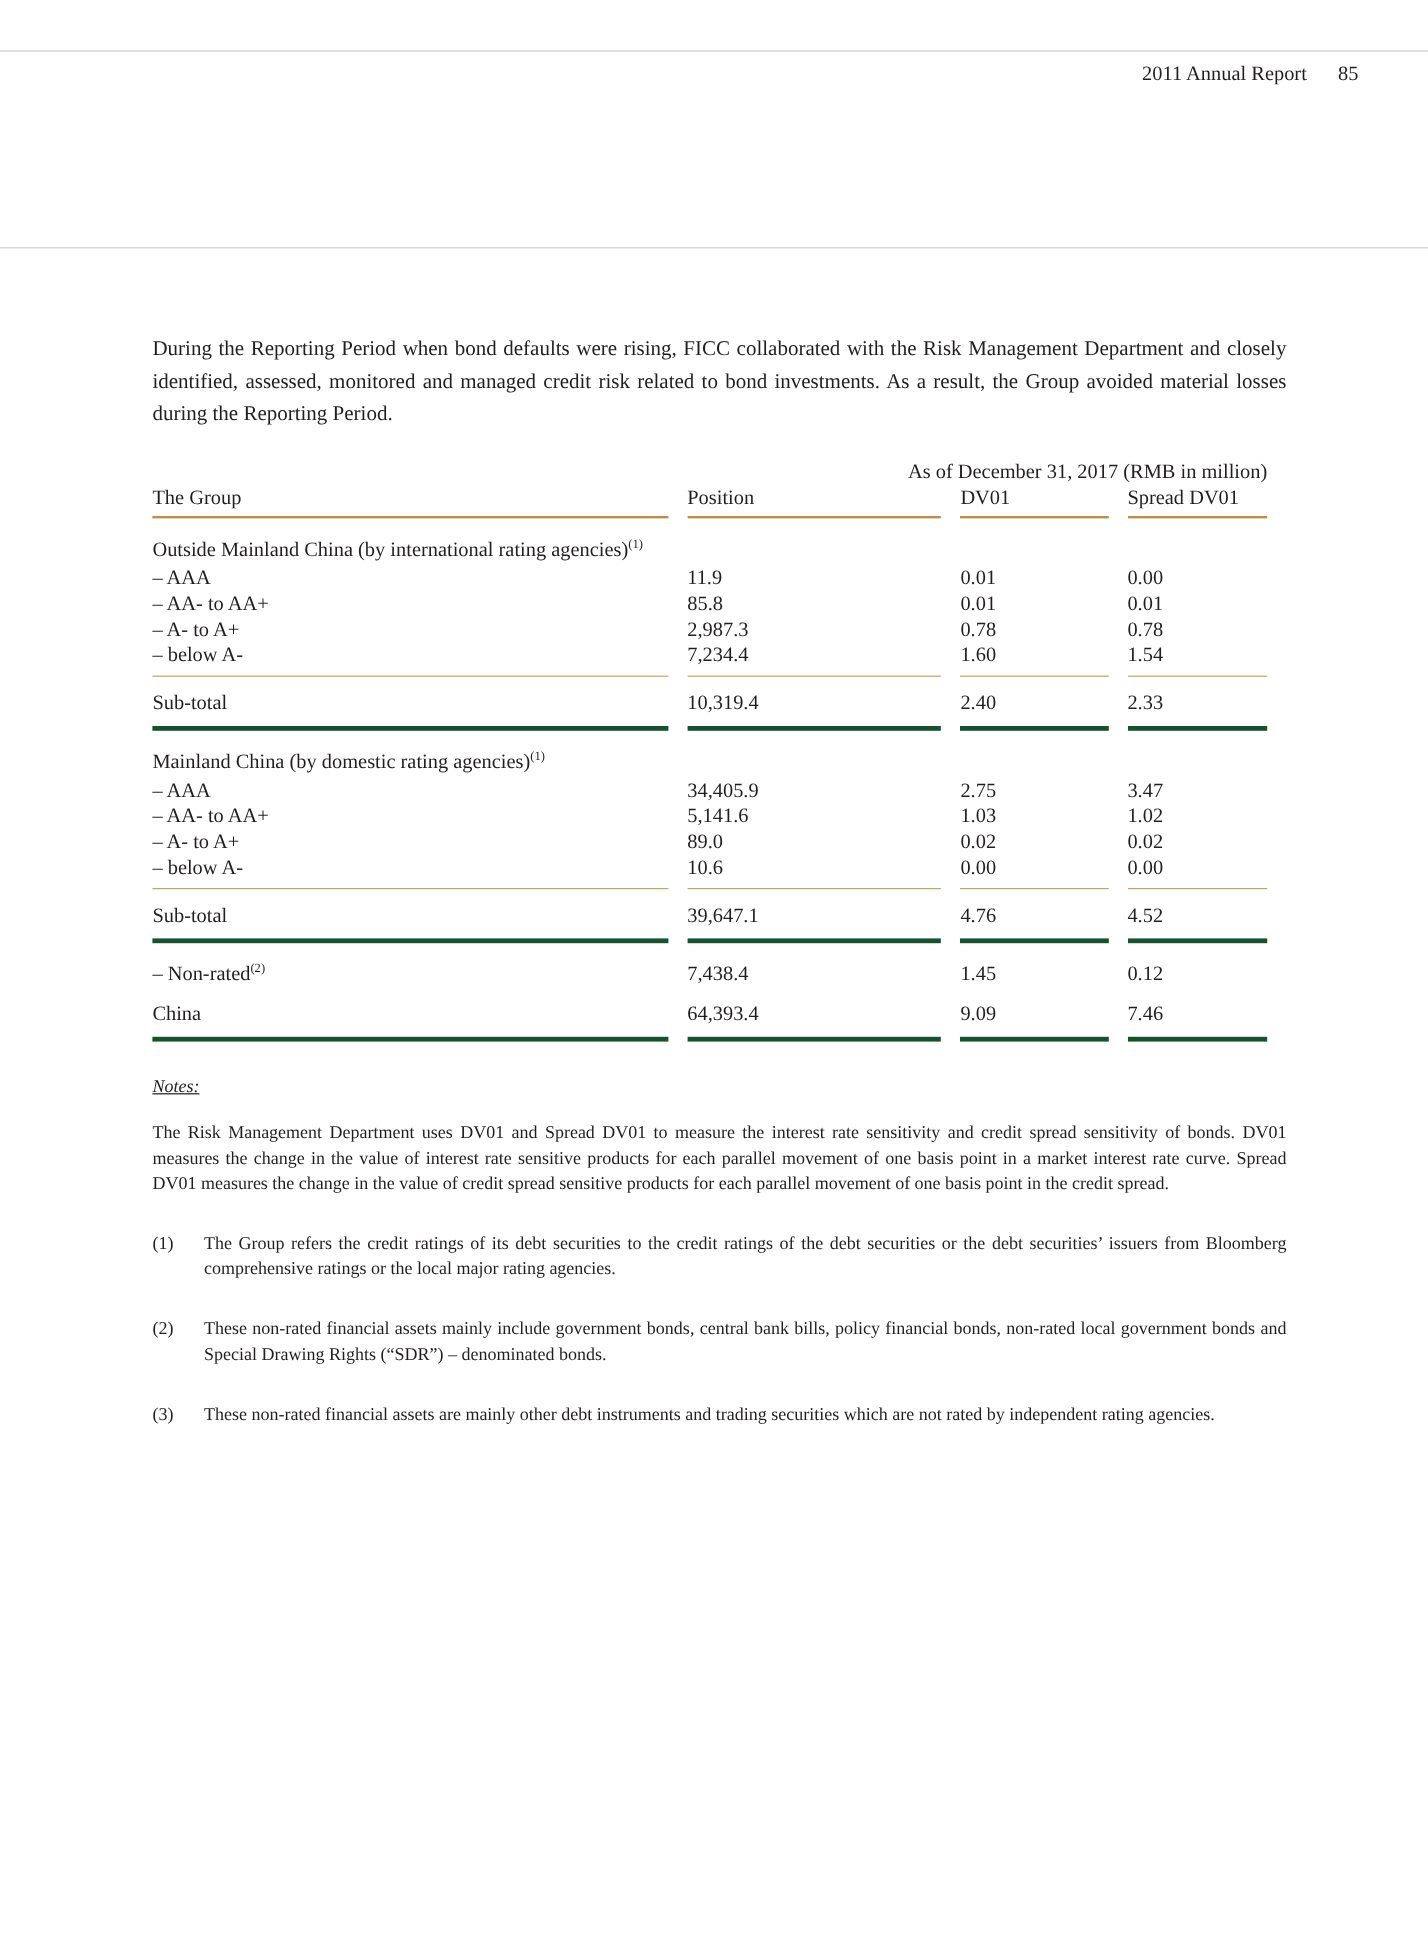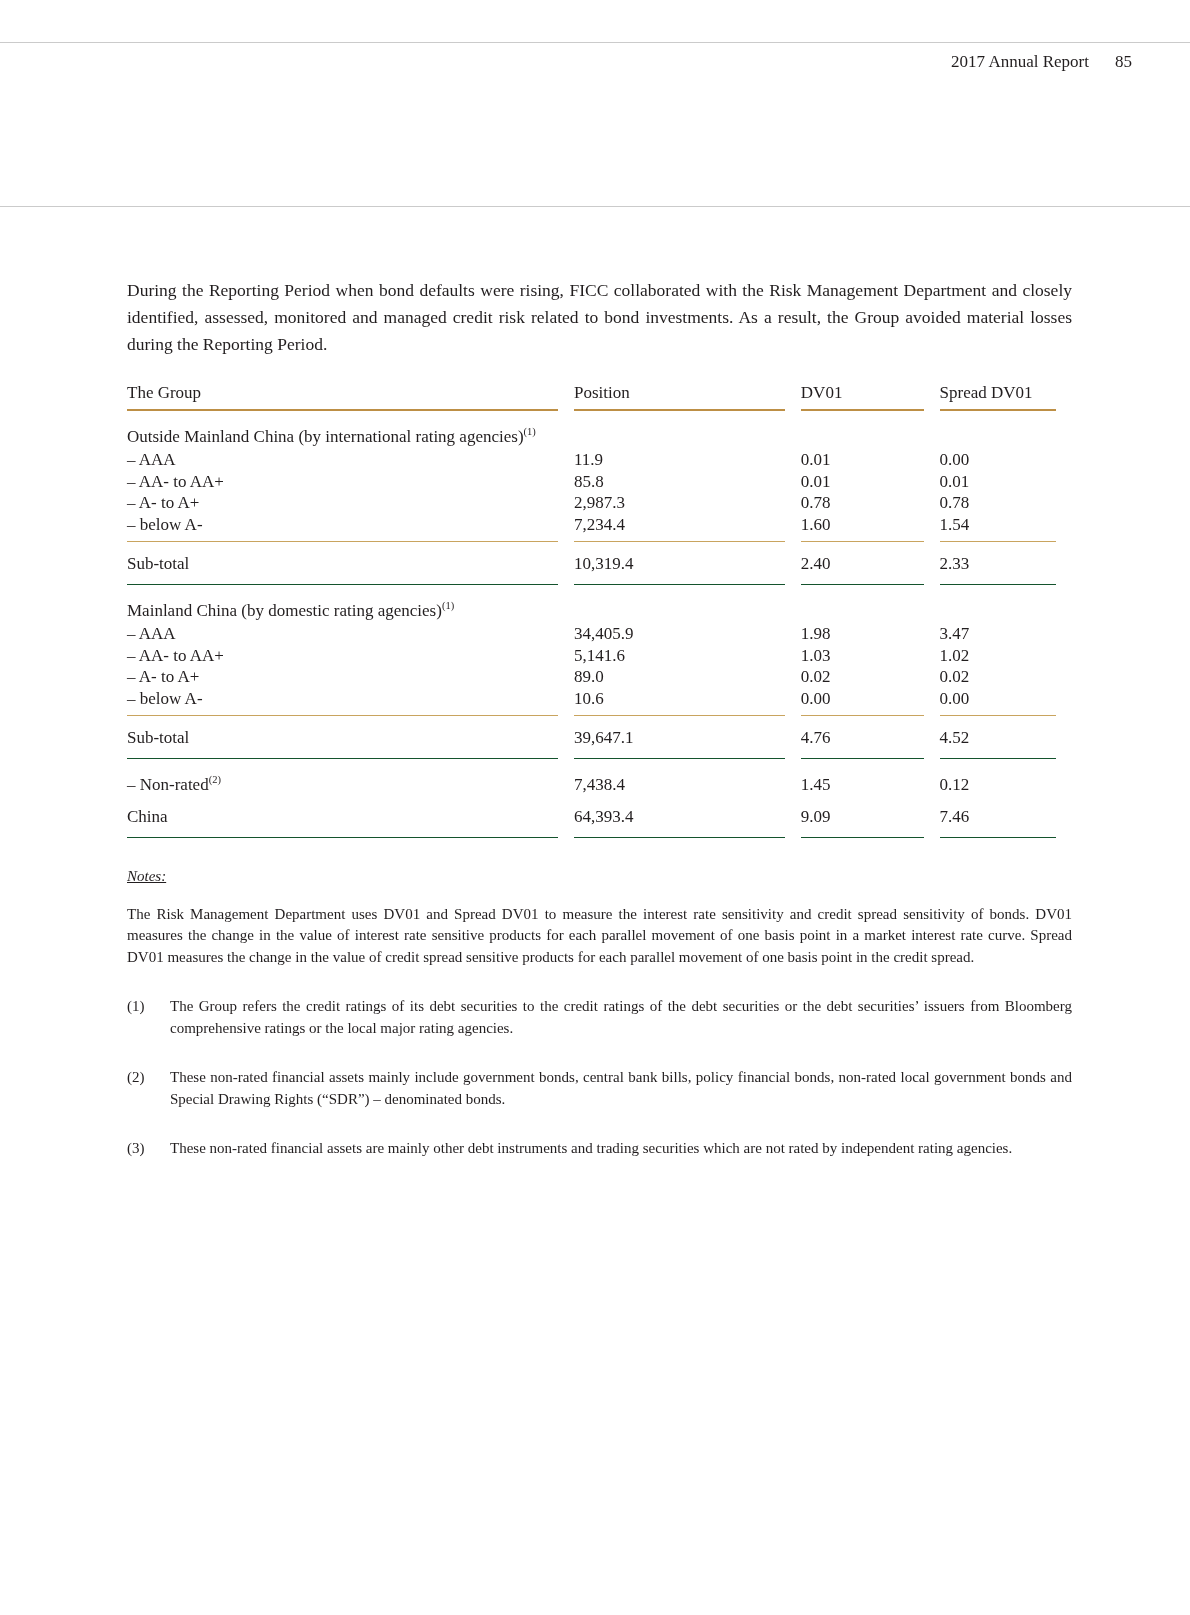--- a/index.html
+++ b/index.html
@@ -47,21 +47,21 @@
   .c-label { width:440px; }
   .c-pos   { width:215px; }
   .c-dv    { width:125px; }
   .c-spr   { width:117px; }
   .num { text-align:left; }
   .pos { font-weight:normal; }
   .span-hdr-cell { text-align:right; padding-right:8px; padding-bottom:1px; }
   tr.colhdr td { border-bottom:2px solid #bd8f45; padding-bottom:5px; }
   tr.sect td { padding-top:15px; padding-bottom:2px; }
   tr.rule-below td { border-bottom:1px solid #c9a45f; padding-bottom:6px; }
-  tr.subtotal td { padding-top:11px; padding-bottom:9px; border-bottom:1px solid #14532d; }
+  tr.subtotal td { padding-top:11px; padding-bottom:9px; border-bottom:4px solid #14532d; }
   tr.gap-top td { padding-top:15px; }
   sup { font-size:10.5px; line-height:0; vertical-align:super; letter-spacing:0; }
 
   .notes-heading {
     margin:30px 0 0 0;
     font-size:15px;
     font-style:italic;
     text-decoration:underline;
   }
   .notes-intro {
@@ -80,37 +80,41 @@
   .note-text { flex:1; margin:0; text-align:justify; }
 </style>
 </head>
 <body>
 
 <div>
 
   <hr class="rule-gray top-rule">
 
   <div class="page-header">
-    <span>2017 Annual Report</span><span class="pagenum">85</span>
+    <span>2011 Annual Report</span><span class="pagenum">85</span>
   </div>
 
   <hr class="rule-gray second-rule">
 
   <div class="content">
 
     <p class="intro">During the Reporting Period when bond defaults were rising, FICC collaborated with the Risk Management Department and closely identified, assessed, monitored and managed credit risk related to bond investments. As a result, the Group avoided material losses during the Reporting Period.</p>
 
     <table class="risk">
       <colgroup>
         <col class="c-label">
           <col class="c-pos">
           <col class="c-dv">
           <col class="c-spr">
       </colgroup>
       <tbody>
+        <tr>
+          <td></td>
+          <td colspan="3" class="span-hdr-cell">As of December 31, 2017 (RMB in million)</td>
+        </tr>
         <tr class="colhdr">
           <td>The Group</td>
           <td class="num">Position</td>
           <td class="num">DV01</td>
           <td class="num">Spread DV01</td>
         </tr>
 
         <tr class="sect">
           <td colspan="4"><span>Outside Mainland China (by international rating agencies)</span><sup>(1)</sup></td>
         </tr>
@@ -144,21 +148,21 @@
           <td class="num">2.40</td>
           <td class="num">2.33</td>
         </tr>
 
         <tr class="sect">
           <td colspan="4"><span>Mainland China (by domestic rating agencies)</span><sup>(1)</sup></td>
         </tr>
         <tr>
           <td>– AAA</td>
           <td class="num pos">34,405.9</td>
-          <td class="num">1.98</td>
+          <td class="num">2.75</td>
           <td class="num">3.47</td>
         </tr>
         <tr>
           <td>– AA- to AA+</td>
           <td class="num pos">5,141.6</td>
           <td class="num">1.03</td>
           <td class="num">1.02</td>
         </tr>
         <tr>
           <td>– A- to A+</td>

